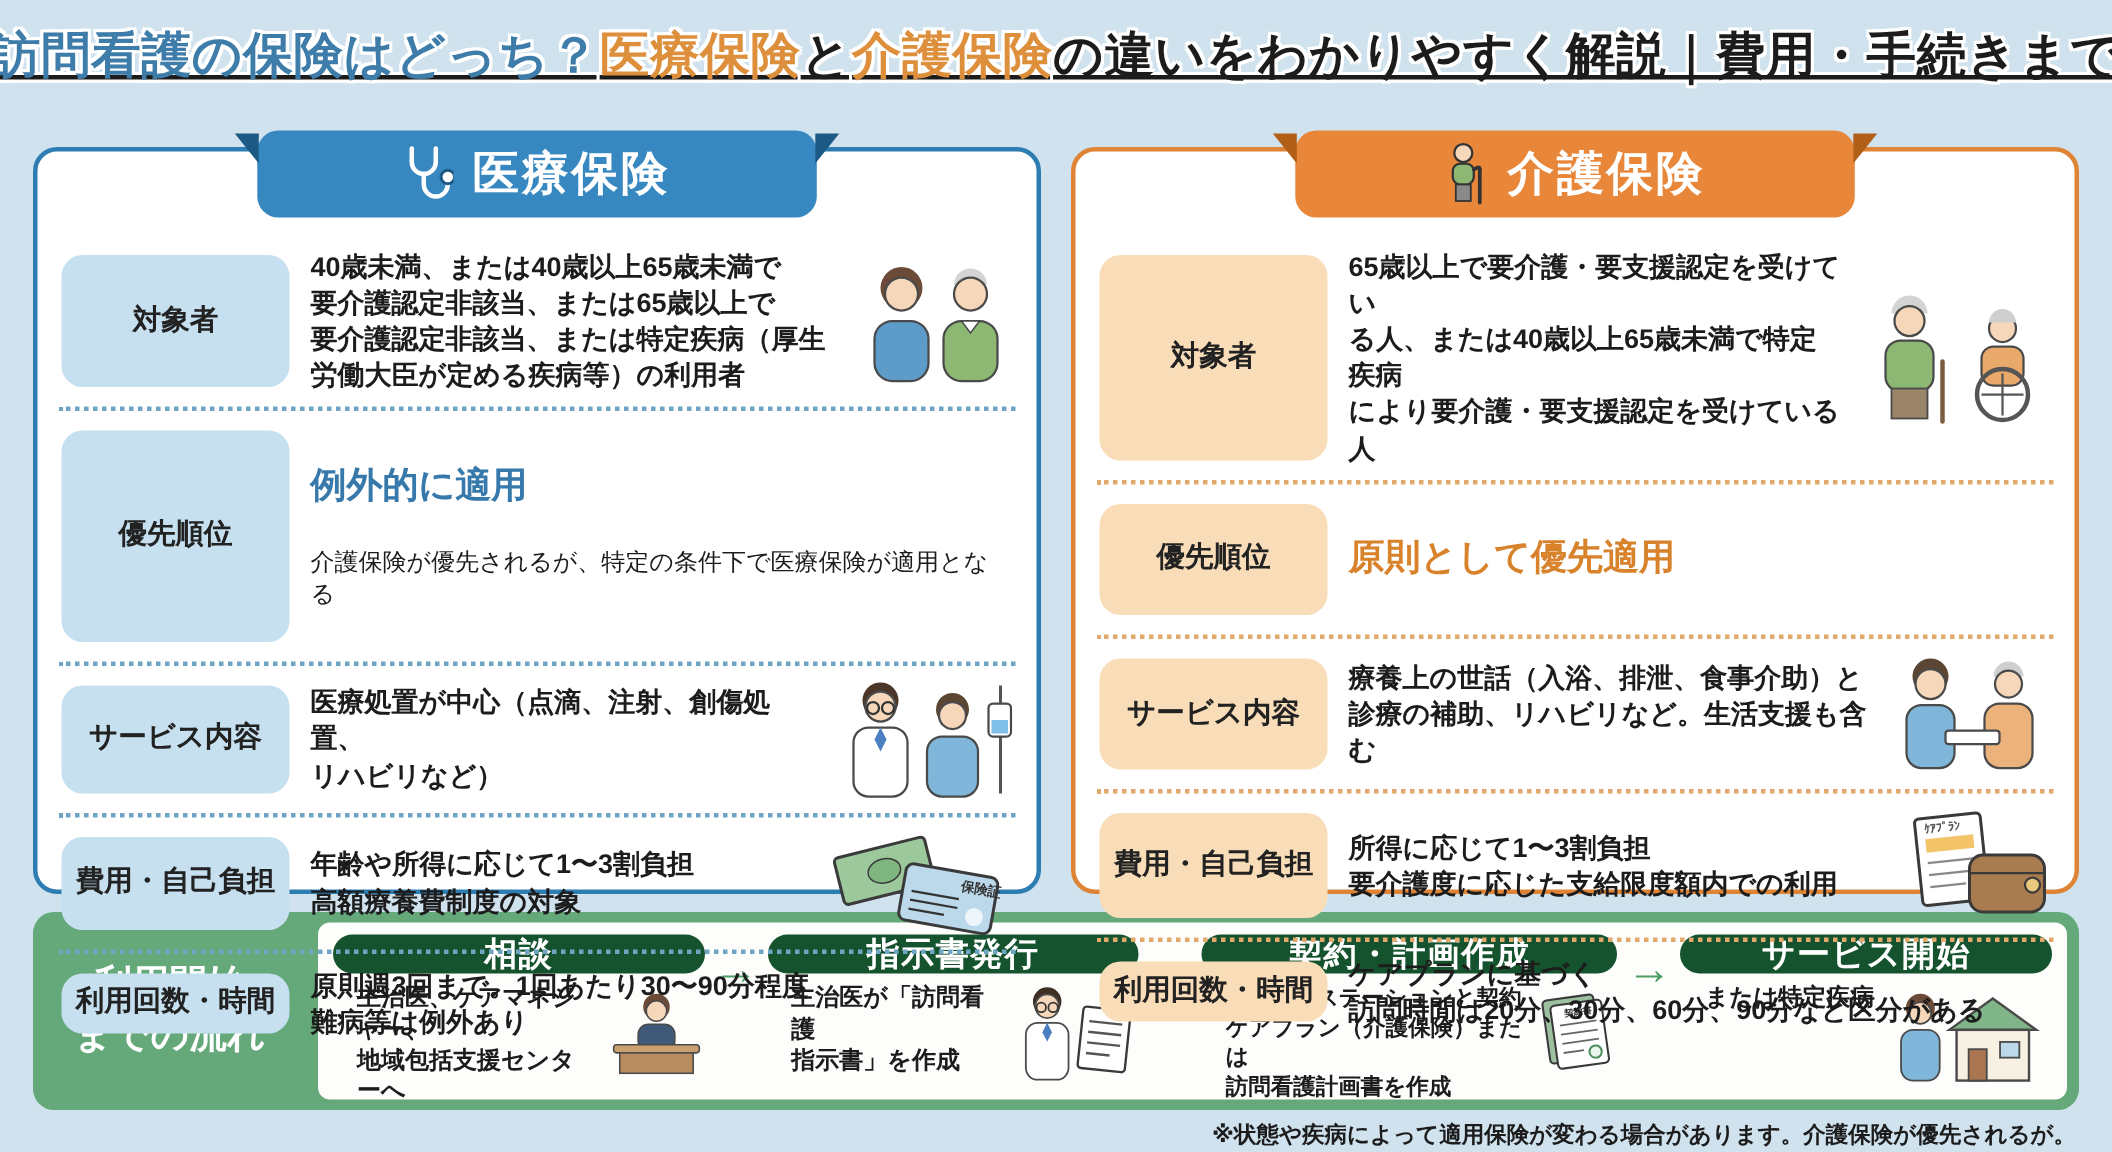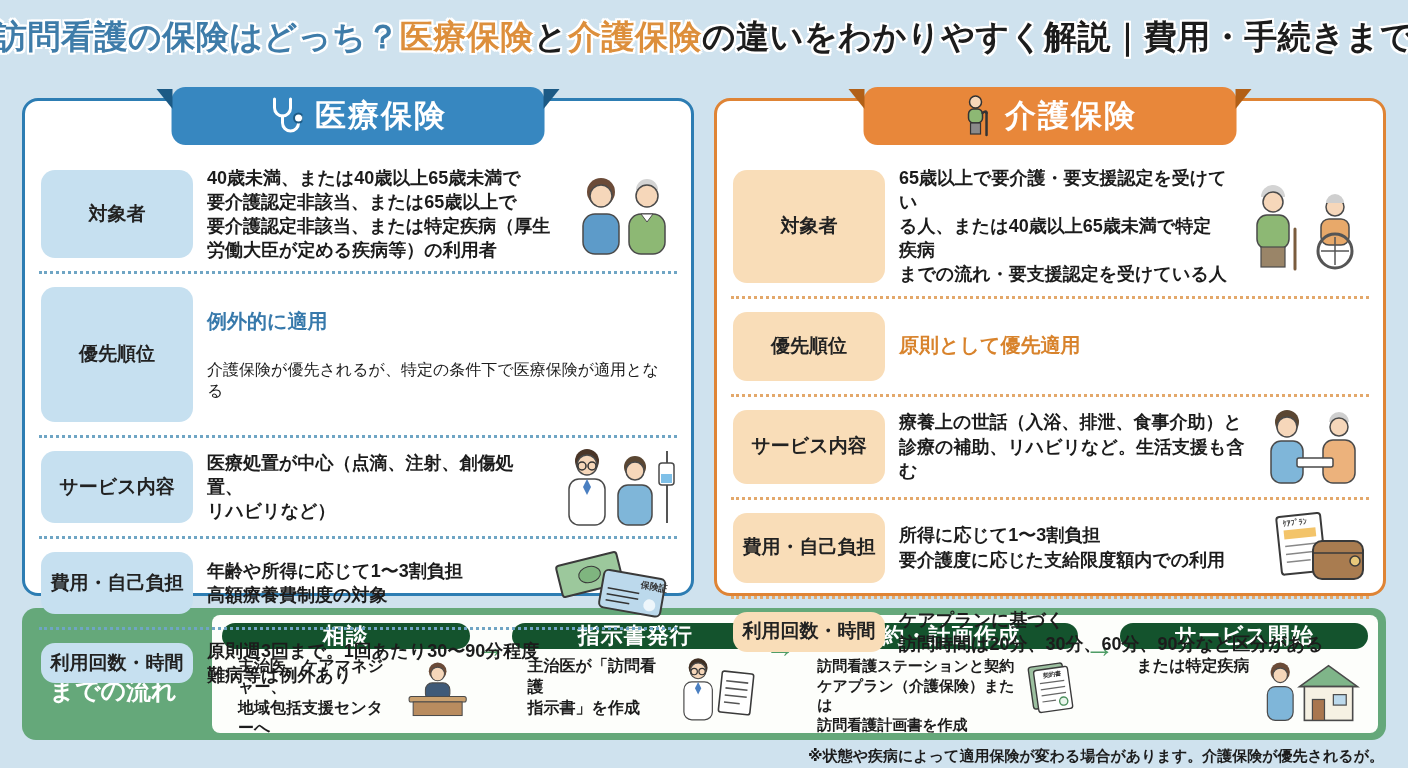--- a/index.html
+++ b/index.html
@@ -7,20 +7,21 @@
   body {
     background:#cfe2ee;
     font-family:"Liberation Sans","DejaVu Sans",sans-serif;
     color:#1c1c1c;
   }
   
   .title-bar {
     height:74px; display:flex; align-items:center; justify-content:center;
     font-size:33px; font-weight:800; letter-spacing:.5px; white-space:nowrap;
     text-shadow:-2px -2px 0 #fff,2px -2px 0 #fff,-2px 2px 0 #fff,2px 2px 0 #fff,0 -2px 0 #fff,0 2px 0 #fff,-2px 0 0 #fff,2px 0 0 #fff;
+    text-decoration:underline;
   }
   .t-blue { color:#3e7ca9; }
   .t-orange { color:#dd8f3c; }
   .t-black { color:#1c1c1c; }
   
   .columns { display:flex; gap:20px; padding:0 22px; margin-top:24px; height:498px; }
   .card {
     flex:1; background:#fff; border-radius:16px; position:relative;
     display:flex; flex-direction:column;
   }
@@ -44,21 +45,21 @@
   .card.medical .row + .row { border-top:3px dotted #6fa5c4; }
   .card.care    .row + .row { border-top:3px dotted #e3a86b; }
   .pill {
     flex:0 0 152px; align-self:stretch; margin:4px 0; border-radius:14px;
     display:flex; align-items:center; justify-content:center;
     font-size:19px; font-weight:800; color:#222; text-align:center; line-height:1.2;
   }
   .card.medical .pill { background:#c6e0f0; }
   .card.care    .pill { background:#f9ddb8; }
   .row-text { flex:1; font-size:18px; font-weight:800; line-height:1.34; white-space:pre-line; }
-  .hl { display:block; font-size:20px; font-weight:800; margin-bottom:2px; }
+  .hl { display:block; font-size:24px; font-weight:800; margin-bottom:2px; }
   .card.medical .hl { color:#3779ab; }
   .card.care    .hl { color:#d8832c; }
   .sub { display:block; font-size:16px; font-weight:400; line-height:1.3; white-space:pre-line; }
   .illus { flex:none; }
   
   .flow {
     margin:12px 22px 0 22px; height:132px; background:#65a87a; border-radius:14px;
     display:flex; align-items:center; padding:7px 8px 7px 0; gap:8px;
   }
   .flow-label {
@@ -184,21 +185,21 @@
         <line x1="24" y1="18" x2="24" y2="40" stroke="#333" stroke-width="2.5" stroke-linecap="round"></line>
         <path d="M20 18 q4 -3 4 0" fill="none" stroke="#333" stroke-width="2.5" stroke-linecap="round"></path>
       </svg>
       <span>介護保険</span>
     </div>
     <div class="rows">
       <div class="row">
         <div class="pill">対象者</div>
         <div class="row-text">65歳以上で要介護・要支援認定を受けてい
 る人、または40歳以上65歳未満で特定疾病
-までの流れ・要支援認定を受けている人</div>
+により要介護・要支援認定を受けている人</div>
         <svg class="illus" width="124" height="90" viewBox="0 0 124 90">
           <path d="M18 16 a12 12 0 0 1 24 0 z" fill="#d4d4d4"></path>
           <circle cx="30" cy="21" r="10" fill="#f6d7ba" stroke="#4a4a4a" stroke-width="1.5"></circle>
           <rect x="14" y="34" width="32" height="34" rx="10" fill="#8db874" stroke="#4a4a4a" stroke-width="1.5"></rect>
           <rect x="18" y="66" width="24" height="20" fill="#9a8568" stroke="#4a4a4a" stroke-width="1.2"></rect>
           <line x1="52" y1="48" x2="52" y2="88" stroke="#7a5c3e" stroke-width="3" stroke-linecap="round"></line>
           <circle cx="92" cy="26" r="9" fill="#f6d7ba" stroke="#4a4a4a" stroke-width="1.5"></circle>
           <path d="M83 22 a9 9 0 0 1 18 0 z" fill="#cfcfcf"></path>
           <rect x="78" y="38" width="28" height="26" rx="8" fill="#e8a96a" stroke="#4a4a4a" stroke-width="1.5"></rect>
           <circle cx="92" cy="70" r="17" fill="none" stroke="#555" stroke-width="3"></circle>

